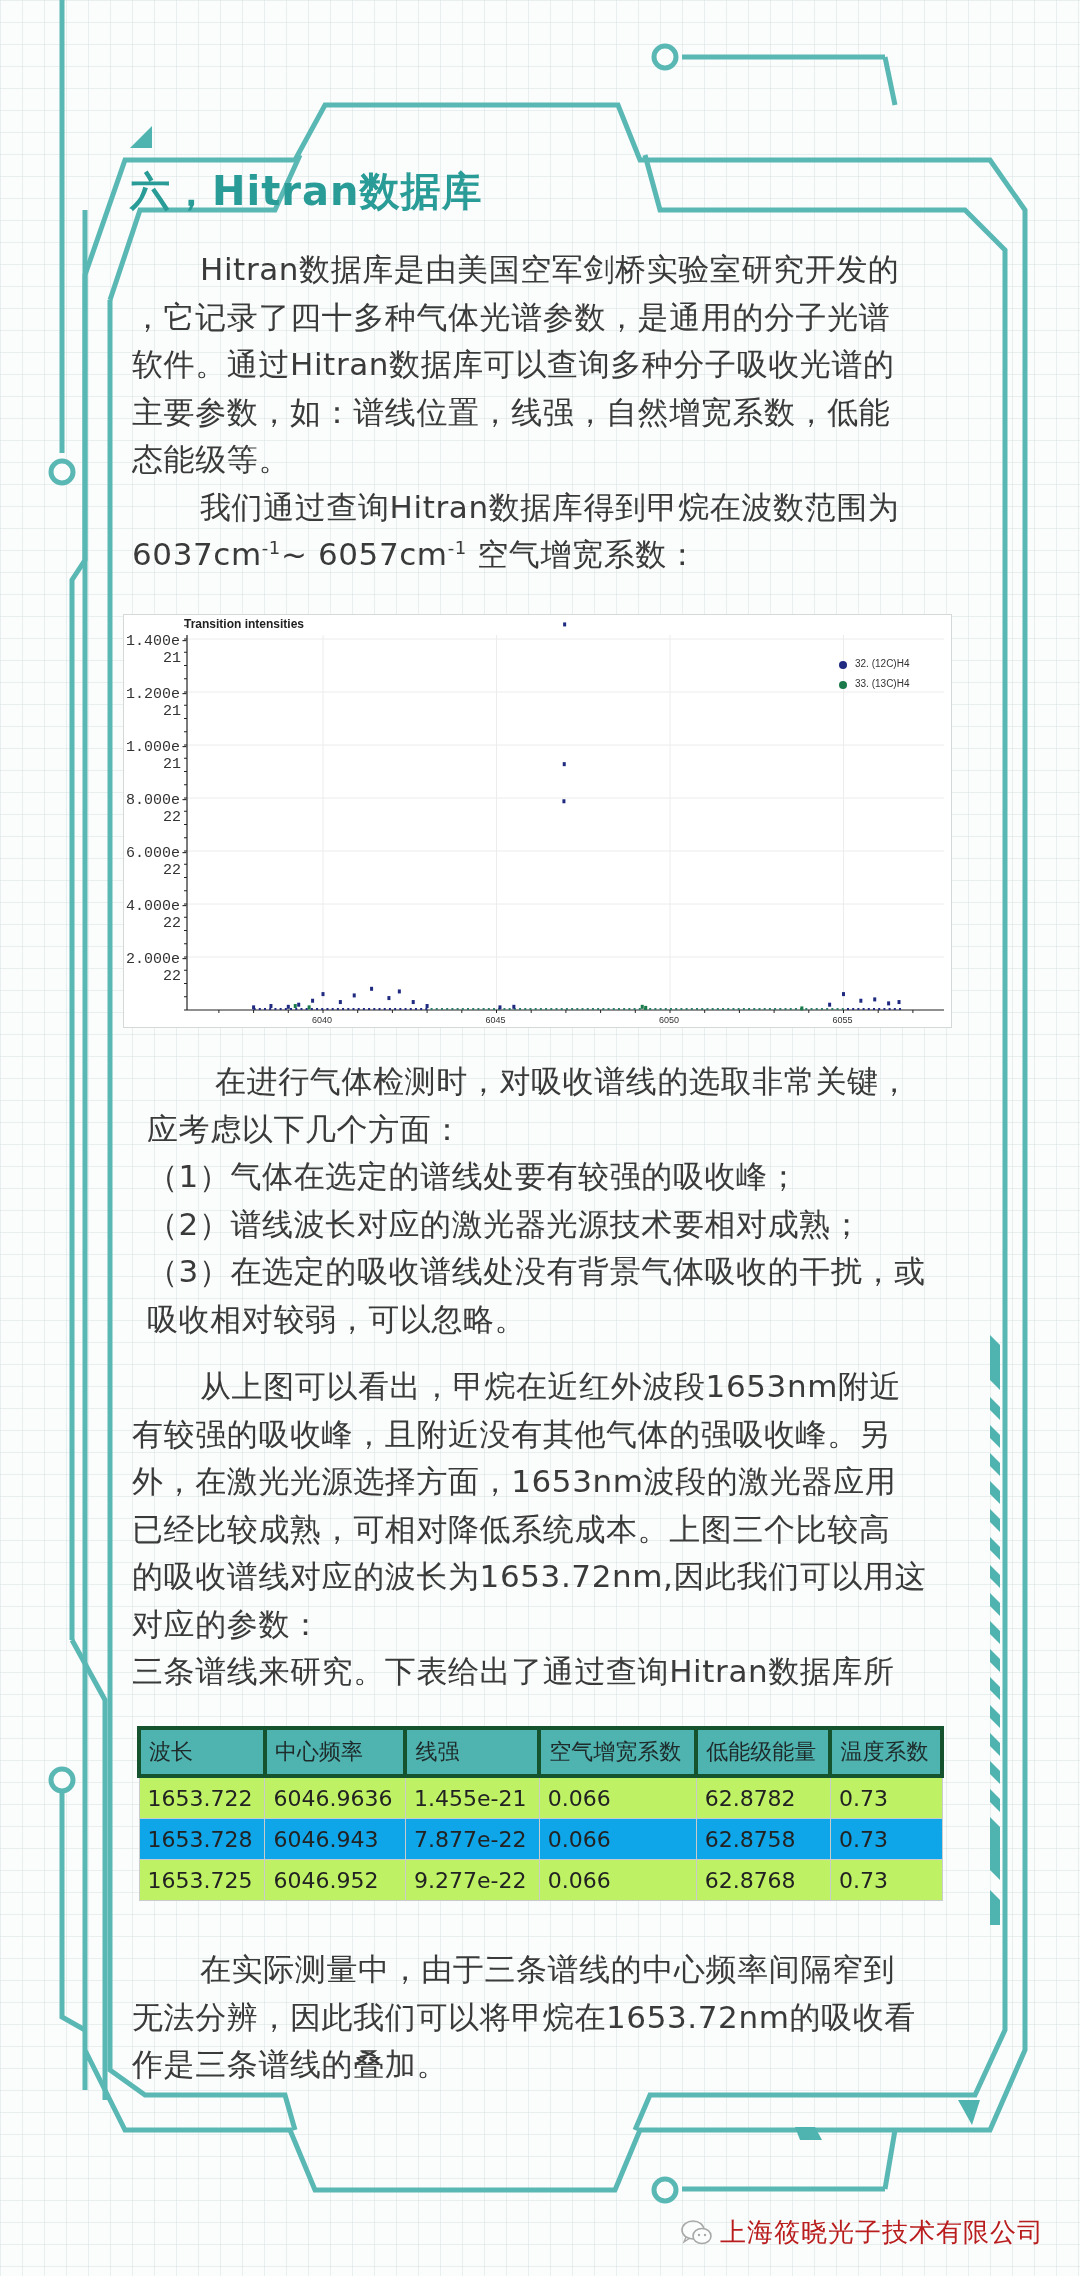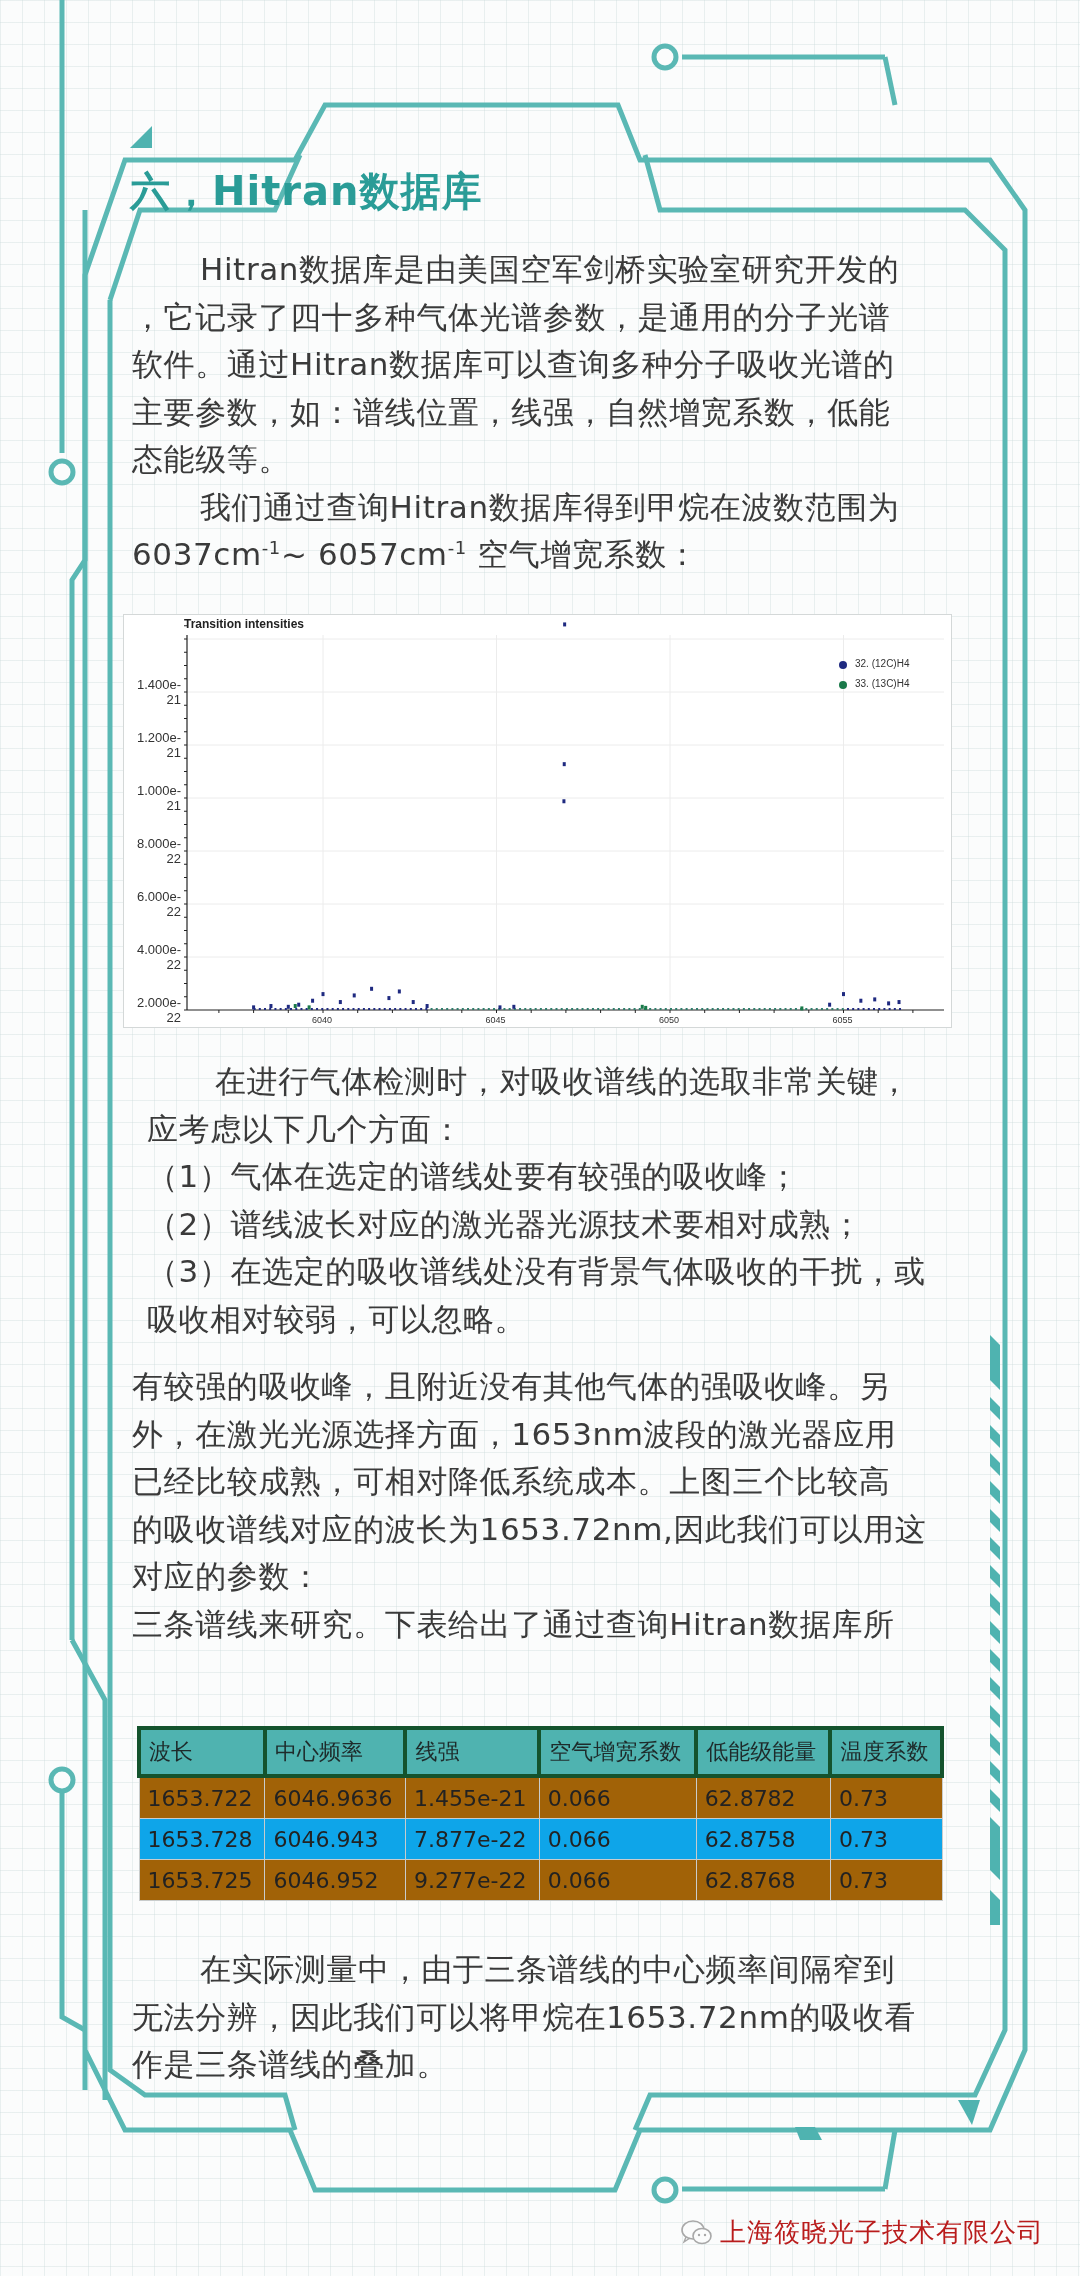--- a/index.html
+++ b/index.html
@@ -26,38 +26,38 @@
   }
   .indent{display:inline-block;width:68px;}
   sup{font-size:18px;line-height:0;}
   
   .chart{
     position:absolute;left:123px;top:614px;width:827px;height:412px;
     background:#fff;border:1px solid #d4d8d8;
   }
   .chart-title{position:absolute;left:60px;top:2px;font-size:12px;font-weight:bold;color:#222;
     font-family:"Liberation Sans",sans-serif;}
-  .ytick-label{position:absolute;font-size:13px;color:#333;width:55px;text-align:right;
-    font-family:Liberation Sans, sans-serif;margin-top:44px;}
+  .ytick-label{position:absolute;font-size:15px;color:#333;width:55px;text-align:right;
+    font-family:Liberation Mono, monospace;}
   .xtick-label{position:absolute;font-size:9px;color:#333;font-family:"Liberation Sans",sans-serif;}
   .legend{position:absolute;right:12px;top:34px;width:100px;}
   .legend-item{display:flex;align-items:flex-end;height:20px;font-size:10px;color:#333;
     font-family:"Liberation Sans",sans-serif;}
   .legend-dot{width:8px;height:8px;border-radius:50%;margin-right:8px;display:inline-block;}
   
   table.params{
     position:absolute;left:137px;top:1726px;width:807px;border-collapse:collapse;
     font-size:22px;color:#222;font-family:"DejaVu Sans","Liberation Sans",sans-serif;
   }
   table.params th{
     background:#4fb3b0;color:#1e2b2b;font-weight:normal;text-align:left;
     padding:0 8px;height:44px;border:4px solid #14532d;
   }
   table.params td{
-    padding:0 8px;height:40px;border:1px solid #c9cccc;background:#a16207;
+    padding:0 8px;height:40px;border:1px solid #c9cccc;background:#bef264;
   }
   table.params tr.alt td{background:#0ea5e9;}
   .footer{
     position:absolute;left:680px;top:2215px;font-size:26px;color:#b91c1c;
     display:flex;align-items:center;letter-spacing:1px;
   }
   .wechat-icon{width:34px;height:28px;margin-right:6px;}
 </style>
 </head>
 <body>
@@ -383,20 +383,21 @@
 <div class="para" style="top:1058px;padding-left:15px;">
   <div><span class="indent"></span><span>在进行气体检测时，对吸收谱线的选取非常关键，</span></div>
   <div>应考虑以下几个方面：</div>
   <div>（1）气体在选定的谱线处要有较强的吸收峰；</div>
   <div>（2）谱线波长对应的激光器光源技术要相对成熟；</div>
   <div>（3）在选定的吸收谱线处没有背景气体吸收的干扰，或</div>
   <div>吸收相对较弱，可以忽略。</div>
 </div>
 
 <div class="para" style="top:1363px;">
+  <div><span class="indent"></span><span>从上图可以看出，甲烷在近红外波段1653nm附近</span></div>
   <div>有较强的吸收峰，且附近没有其他气体的强吸收峰。另</div>
   <div>外，在激光光源选择方面，1653nm波段的激光器应用</div>
   <div>已经比较成熟，可相对降低系统成本。上图三个比较高</div>
   <div>的吸收谱线对应的波长为1653.72nm,因此我们可以用这</div>
   <div>对应的参数：</div>
   <div>三条谱线来研究。下表给出了通过查询Hitran数据库所</div>
 </div>
 
 <table class="params">
   <thead>

